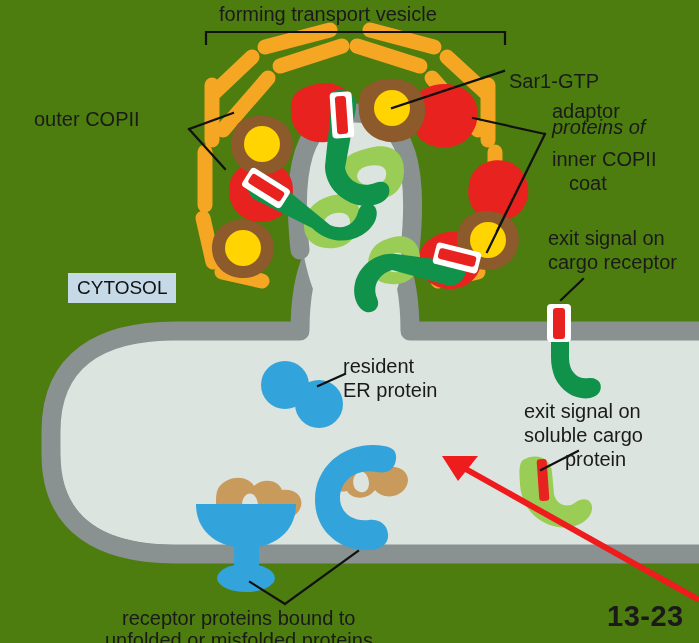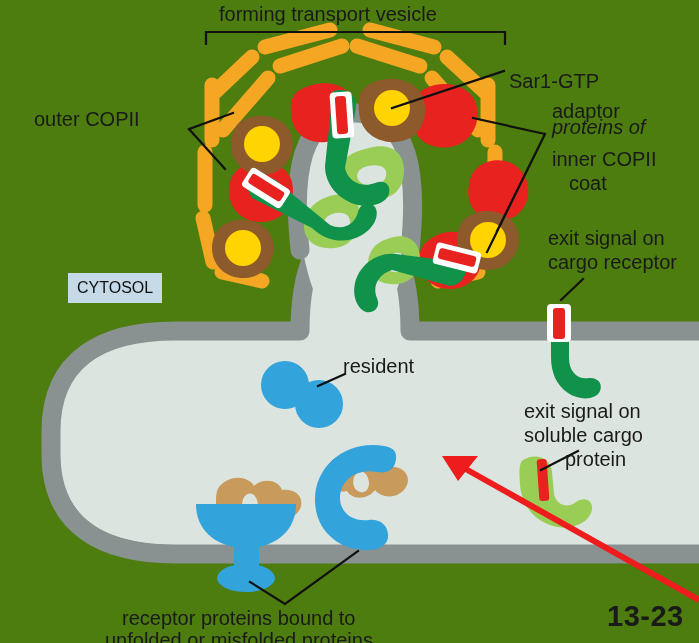--- a/index.html
+++ b/index.html
@@ -3,21 +3,21 @@
 <meta charset="utf-8">
 <style>
   html,body{margin:0;padding:0;background:#ffffff;}
   body{width:699px;height:643px;overflow:hidden;
        font-family:"Liberation Sans","DejaVu Sans",sans-serif;}
   #stage{position:relative;width:699px;height:643px;background:#4d7c0f;}
   svg{position:absolute;left:0;top:0;}
   .lbl{position:absolute;color:#1a1a1a;font-size:20px;line-height:23px;
        font-family:"Liberation Sans","DejaVu Sans",sans-serif;white-space:pre;}
   .compartment{position:absolute;background:#c5d9e6;color:#111;
-       font-size:16px;line-height:23px;padding:3px 9px 4px 9px;white-space:pre;}
+       font-size:19px;line-height:23px;padding:3px 9px 4px 9px;white-space:pre;}
   .compartment.bordered{border:2px solid #ffffff;}
   .fignum{position:absolute;color:#1a1a1a;font-size:29px;font-weight:bold;
        letter-spacing:0.5px;white-space:pre;
        font-family:"Liberation Sans","DejaVu Sans",sans-serif;}
 </style>
 </head>
 <body>
 
 <div id="stage">
 
@@ -240,20 +240,21 @@
 <div class="lbl" style="left:552px; top:148px;">inner COPII</div>
 <div class="lbl" style="left:552px; top:172px;margin-left:17px;">coat</div>
 
 <div class="lbl" style="left:548px; top:227px;">exit signal on</div>
 <div class="lbl" style="left:548px; top:251px;">cargo receptor</div>
 
 <div class="compartment" style="left:68px; top:273px;">CYTOSOL</div>
 
 
 <div class="lbl" style="left:343px; top:355px;">resident</div>
+<div class="lbl" style="left:343px; top:379px;">ER protein</div>
 
 <div class="lbl" style="left:524px; top:400px;">exit signal on</div>
 <div class="lbl" style="left:524px; top:424px;">soluble cargo</div>
 <div class="lbl" style="left:565px; top:448px;">protein</div>
 
 <div class="lbl" style="left:122px; top:607px;">receptor proteins bound to</div>
 <div class="lbl" style="left:105px; top:629px;">unfolded or misfolded proteins</div>
 
 <div class="fignum" style="left:607px; top:600px;">13-23</div>
 

